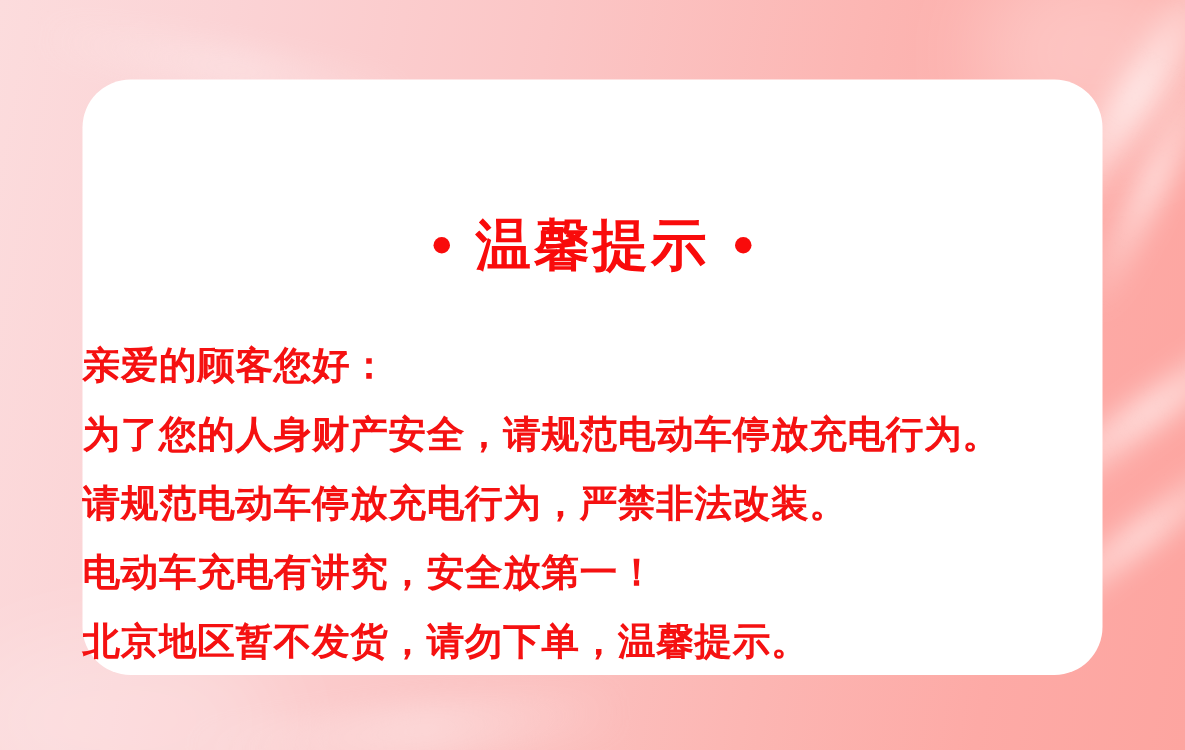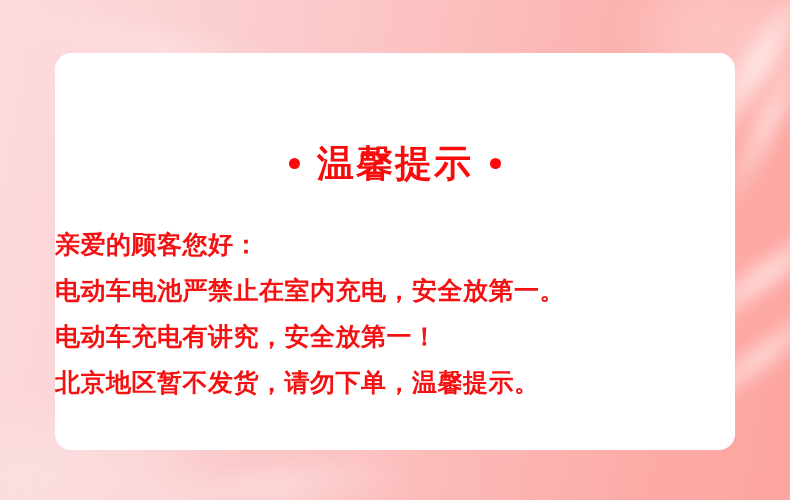--- a/index.html
+++ b/index.html
@@ -88,21 +88,21 @@
   }
 
   
   #notice-card {
     position: absolute;
     left: 55px;
     top: 53px;
     width: 680px;
     height: 397px;
     background: #ffffff;
-    border-radius: 16px;
+    border-radius: 32px;
     box-sizing: border-box;
   }
 
   #card-title-row {
     position: absolute;
     top: 92px;
     left: 0;
     width: 680px;
     display: flex;
     align-items: center;
@@ -159,19 +159,20 @@
   <div id="notice-card">
 
     <div id="card-title-row">
       <span class="title-dot"></span>
       <span id="notice-title">温馨提示</span>
       <span class="title-dot"></span>
     </div>
 
     <div id="notice-body">
       <div class="notice-line">亲爱的顾客您好：</div>
-      <div class="notice-line">电动车电池严禁止在室内充电，安全放第一。</div>
+      <div class="notice-line">为了您的人身财产安全，请规范电动车停放充电行为。</div>
+      <div class="notice-line">请规范电动车停放充电行为，严禁非法改装。</div>
       <div class="notice-line">电动车充电有讲究，安全放第一！</div>
       <div class="notice-line">北京地区暂不发货，请勿下单，温馨提示。</div>
     </div>
 
   </div>
 </div>
 
 </body></html>

